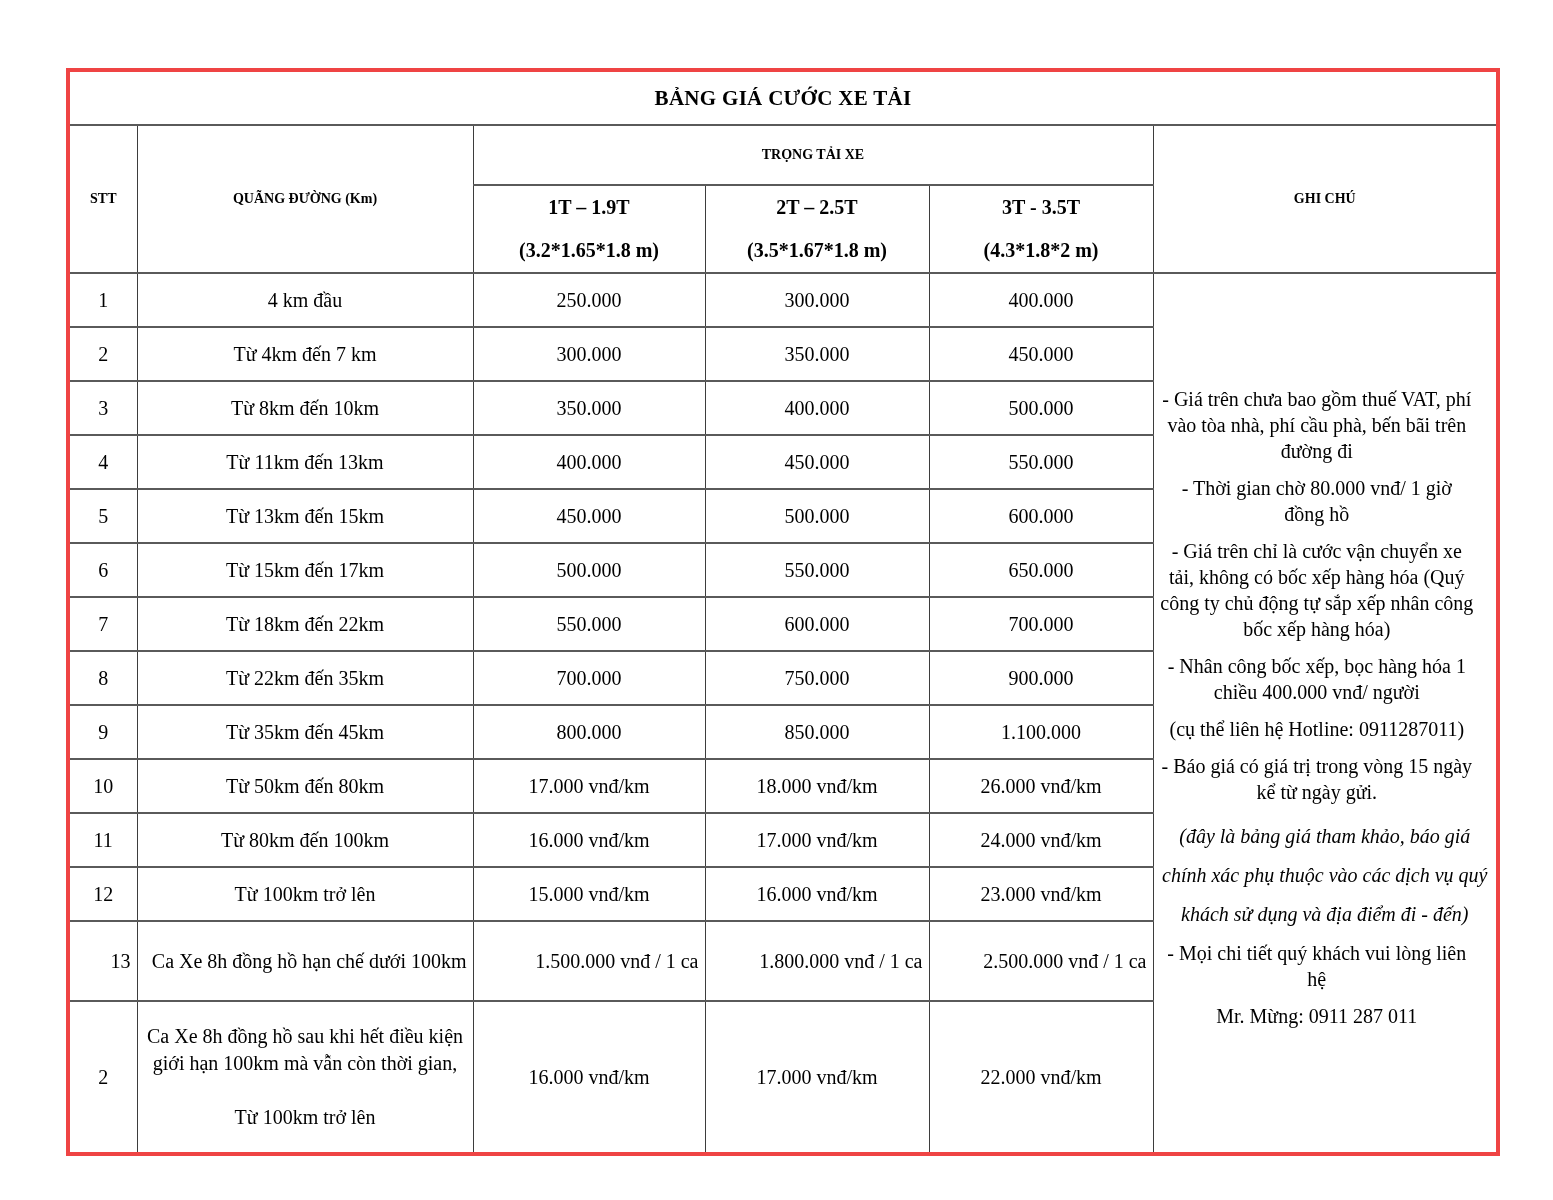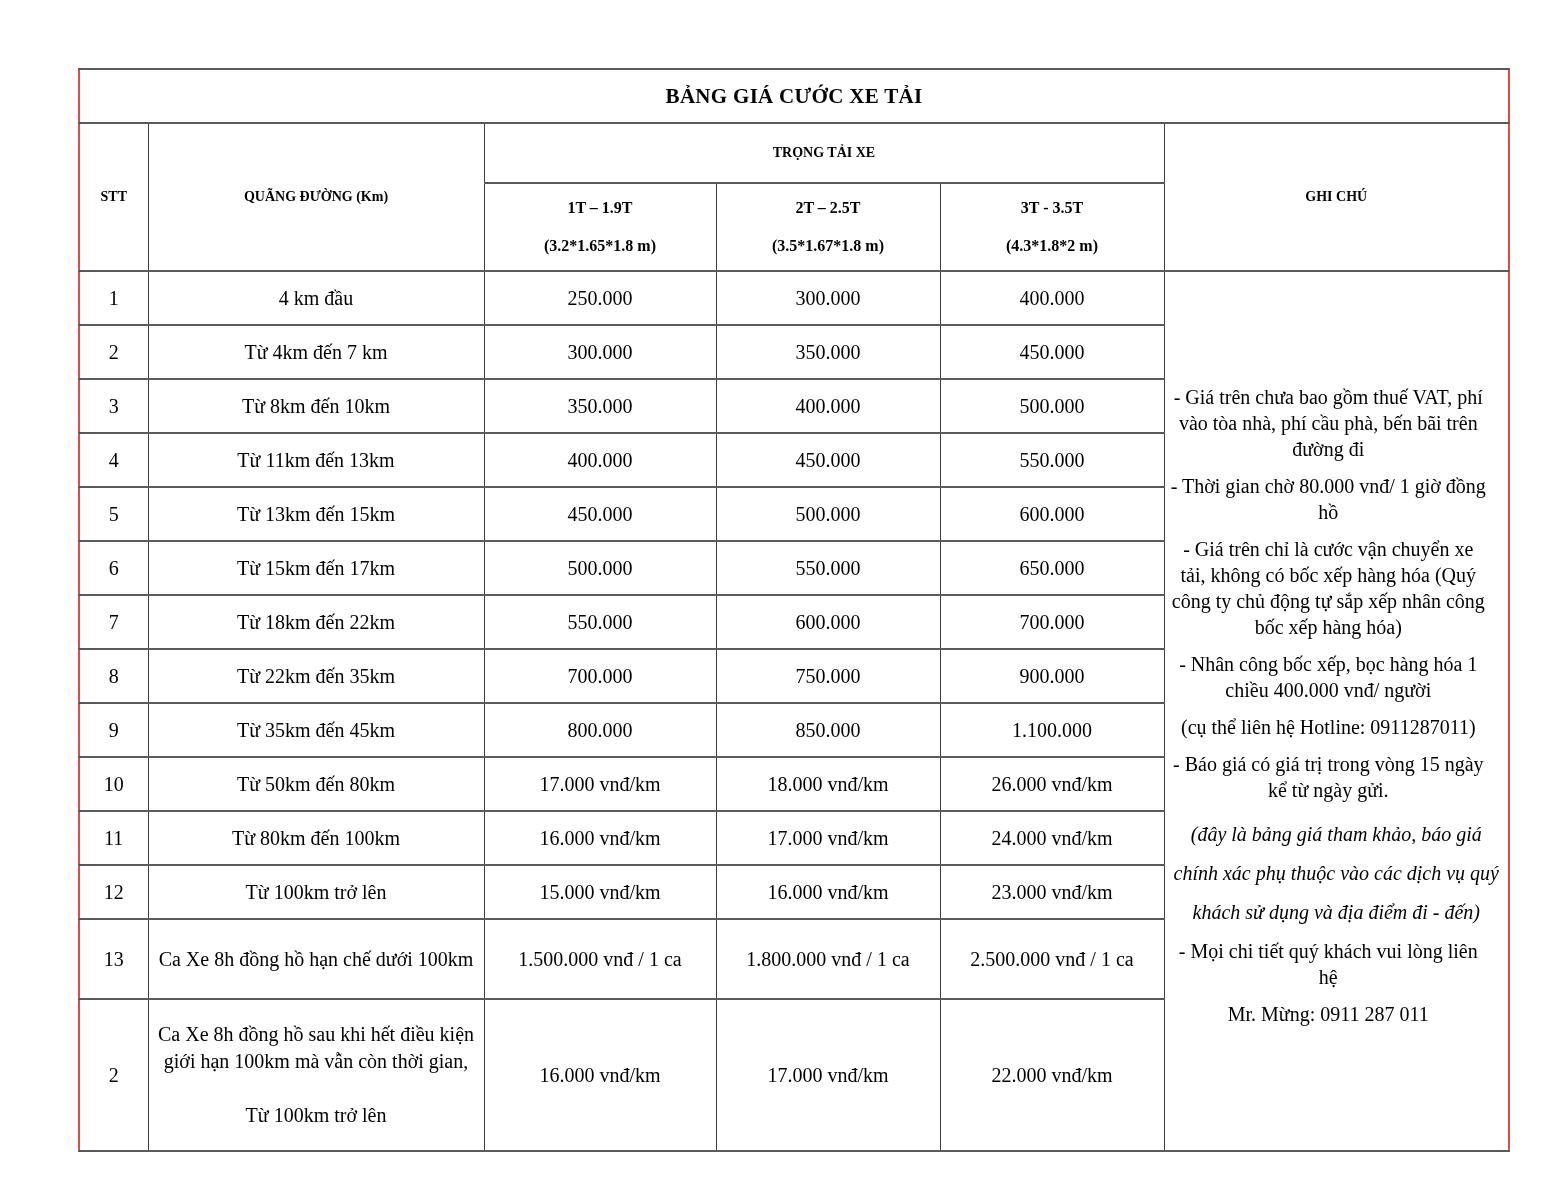--- a/index.html
+++ b/index.html
@@ -7,50 +7,50 @@
     position: relative;
     width: 1553px;
     height: 1200px;
     background: #ffffff;
     font-family: "Liberation Serif", "DejaVu Serif", serif;
     color: #000000;
     overflow: hidden;
   }
   table.price-table {
     position: absolute;
-    left: 78px;
+    left: 66px;
     top: 68px;
     width: 1430px;
     border-collapse: collapse;
     table-layout: fixed;
-    border: 2px solid #ef4444;
+    border: 4px solid #ef4444;
     font-family: Liberation Serif, serif;
   }
   table.price-table td, table.price-table th {
     border-left: 1px solid #3d3d3d;
     border-right: 1px solid #3d3d3d;
     border-top: 2px solid #5a5a5a;
     border-bottom: 2px solid #5a5a5a;
     padding: 2px 6px;
     font-size: 20px;
     text-align: center;
     vertical-align: middle;
     overflow: hidden;
   }
   tr.title-row td {
     height: 48px;
     font-weight: bold;
     font-size: 21px;
     letter-spacing: 0.3px;
   }
   tr.head-row-1 th { height: 54px; font-weight: bold; font-size: 14px; }
-  tr.head-row-2 th { height: 82px; font-weight: bold; font-size: 16px; }
+  tr.head-row-2 th { height: 82px; font-weight: bold; font-size: 20px; }
   tr.head-row-2 .dims { margin-top: 20px; }
   tr.data-row td { height: 48px; }
-  tr.data-row-13 td { height: 74px; }
+  tr.data-row-13 td { height: 74px; text-align: right; }
   tr.data-row-14 td { height: 146px; margin-left: 24px; }
   td.left-cell {
     text-align: left;
     padding-left: 14px;
     padding-right: 10px;
     white-space: pre-line;
     line-height: 1.35;
   }
   td.notes-cell {
     text-align: left;

